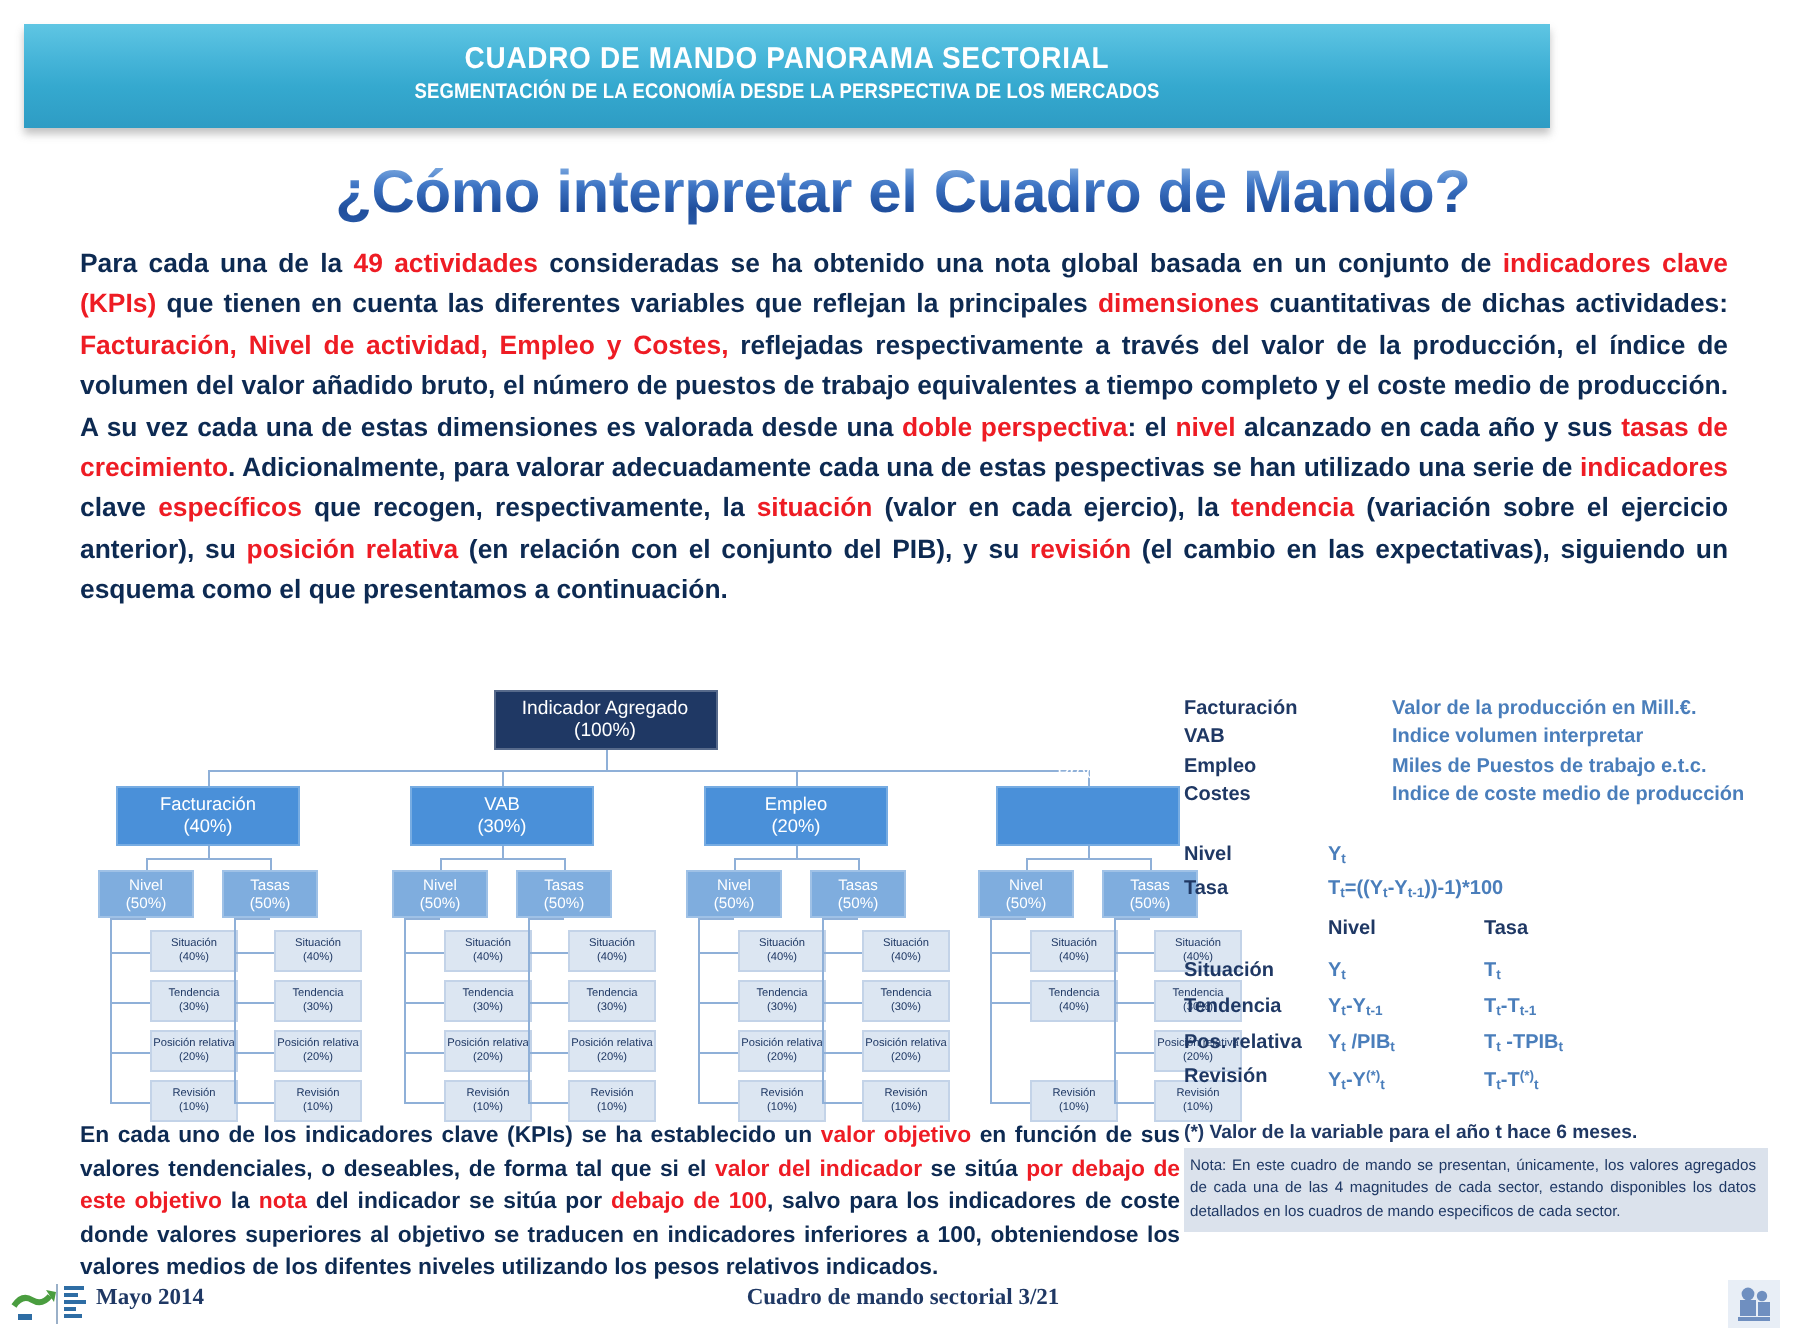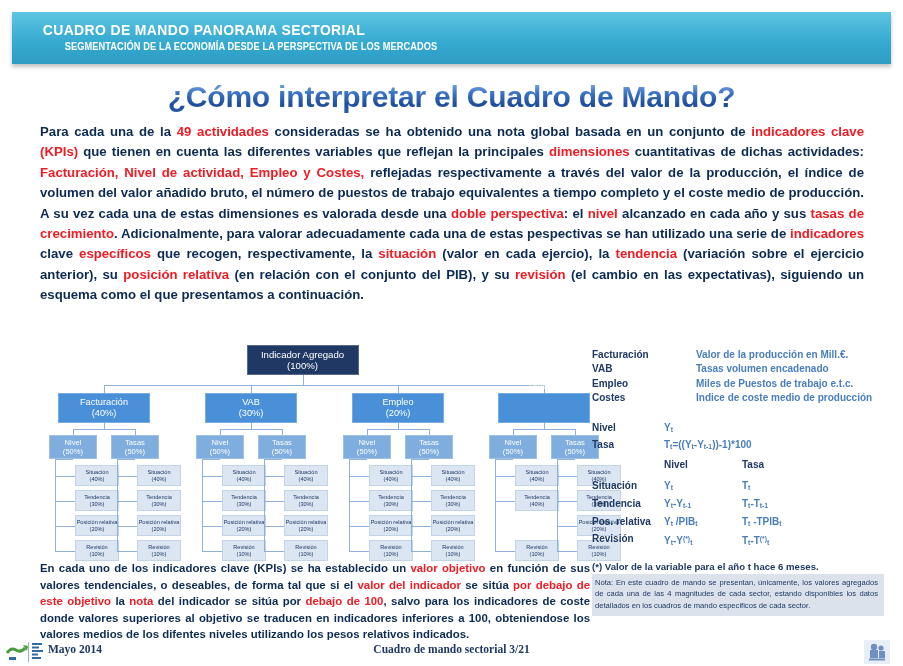--- a/index.html
+++ b/index.html
@@ -3,24 +3,24 @@
 <meta charset="utf-8">
 <style>
   html,body{margin:0;padding:0;}
   body{
     width:903px;height:666px;background:#ffffff;
     font-family:"Liberation Sans", sans-serif;
     overflow:hidden;position:relative;
   }
   
   .banner{
-    position:absolute;left:12px;top:12px;width:879px;height:52px;
+    position:absolute;left:12px;top:12px;width:763px;height:52px;
     background:linear-gradient(to bottom,#5fc6e3 0%,#45b4d8 35%,#35a9cf 60%,#2e9cc4 100%);
     box-shadow:0 3px 4px rgba(120,120,120,.45);
-    color:#ffffff;
+    text-align:center;color:#ffffff;
   }
   .banner-title{
     font-size:15px;font-weight:bold;letter-spacing:.4px;
     padding-top:9px;line-height:18px;
     transform:scaleX(.93);
   }
   .banner-sub{
     font-size:10.5px;font-weight:bold;letter-spacing:.1px;
     line-height:13px;margin-top:1px;
     transform:scaleX(.88);
@@ -353,21 +353,21 @@
   </div>
 
 <div id="defs">
   <div id="def-rows">
       <div class="def-row">
         <div class="def-key">Facturación</div>
         <div class="def-val">Valor de la producción en Mill.€.</div>
       </div>
       <div class="def-row">
         <div class="def-key">VAB</div>
-        <div class="def-val">Tasas volumen encadenado</div>
+        <div class="def-val">Indice volumen interpretar</div>
       </div>
       <div class="def-row">
         <div class="def-key">Empleo</div>
         <div class="def-val">Miles de Puestos de trabajo e.t.c.</div>
       </div>
       <div class="def-row">
         <div class="def-key">Costes</div>
         <div class="def-val">Indice de coste medio de producción</div>
       </div>
     </div>

